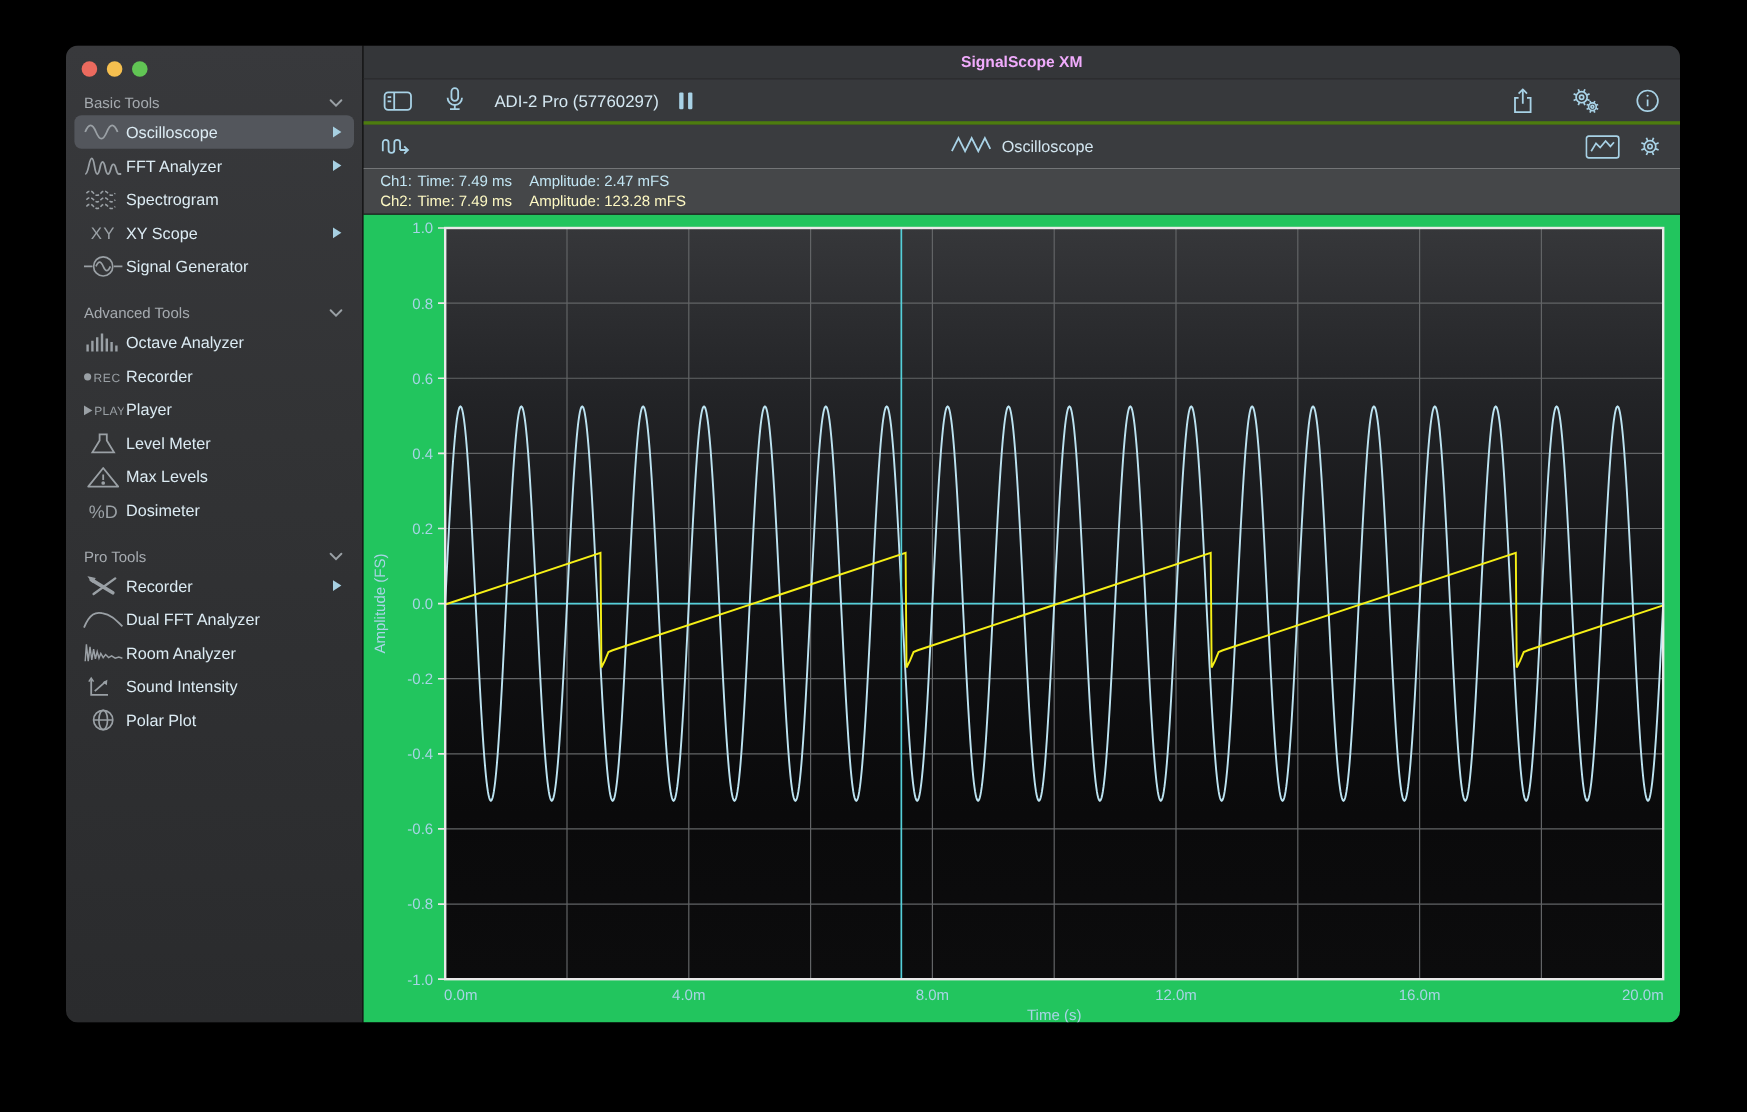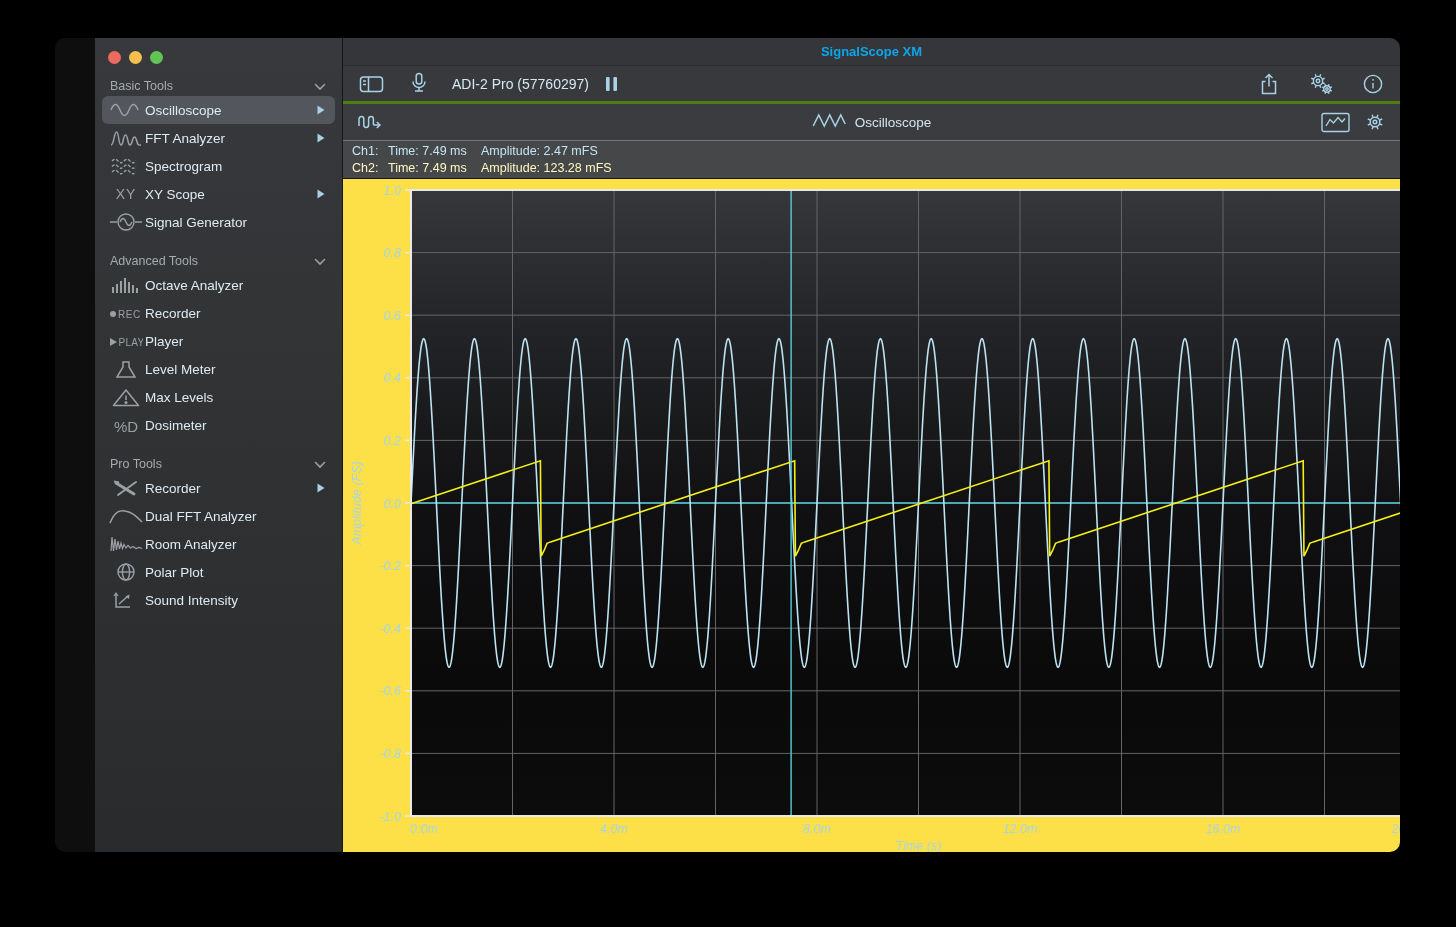--- a/index.html
+++ b/index.html
@@ -5,66 +5,66 @@
   * { margin:0; padding:0; box-sizing:border-box; }
   html,body { width:1456px; height:927px; background:#000; overflow:hidden;
               font-family:"Liberation Sans","DejaVu Sans",sans-serif; }
 
   .window { position:absolute; left:55px; top:38px; width:1345px; height:814px;
             border-radius:10px; overflow:hidden; display:flex;
             box-shadow:0 25px 60px rgba(0,0,0,.65); background:#0e0e0f; }
 
   
   .sidebar { width:248px; flex:0 0 248px; background:linear-gradient(180deg,#38393c 0%,#323335 40%,#2a2b2d 100%);
-             border-right:1px solid #161617; display:flex; flex-direction:column;margin-left:40px; }
+             border-right:1px solid #161617; display:flex; flex-direction:column; }
   .traffic { display:flex; gap:8px; padding:13px 0 2px 13px; }
   .tl { width:13px; height:13px; border-radius:50%; }
   .tl.red{ background:#ec6a5e; } .tl.yellow{ background:#f5bf4f; } .tl.green{ background:#61c554; }
 
   .section-header { display:flex; align-items:center; justify-content:space-between;
                     padding:0 16px 0 15px; margin-top:15px; height:20px; }
   .section-header:first-of-type { margin-top:10px; }
   .section-label { color:#a6abb0; font-size:12.5px; }
   .sb-item { display:flex; align-items:center; height:28px; margin:0 7px; border-radius:6px;
              padding:0 10px 0 5px; cursor:default; }
   .sb-item.selected { background:#53565c; }
   .sb-icon { width:38px; display:flex; justify-content:center; align-items:center; flex:0 0 38px;text-decoration:underline; }
   .sb-label { color:#dcebf3; font-size:13.5px; flex:1; }
   .sb-arrow { width:8px; height:10px; display:flex; align-items:center; }
 
   
   .main { flex:1; display:flex; flex-direction:column; min-width:0; }
   .titlebar { height:28px; background:#343639; display:flex; align-items:center; justify-content:center;
               border-bottom:1px solid #2c2d2f; flex:0 0 28px; }
-  .titlebar span { color:#0ea5e9; font-size:13px; font-weight:700; }
+  .titlebar span { color:#f0abfc; font-size:13px; font-weight:700; }
 
   .toolbar { height:38px; flex:0 0 38px; background:#37393c; display:flex; align-items:center;
              padding:0 14px; border-bottom:3px solid #4d7c0f; }
   .tb-group { display:flex; align-items:center; }
   .tb-btn { display:flex; align-items:center; justify-content:center; padding:2px; }
   .device-label { color:#d5e8f2; font-size:14px; margin-left:20px; }
   .pause-btn { margin-left:16px; display:flex; align-items:center; }
   .tb-right { margin-left:auto; display:flex; align-items:center; gap:24px; }
 
   .scope-header { height:37px; flex:0 0 37px; background:#3a3c3f; display:flex; align-items:center;
                   padding:0 12px; position:relative; border-bottom:1px solid #737577; }
   .scope-title { position:absolute; left:50%; transform:translateX(-50%); display:flex;
                  align-items:center; gap:9px; }
   .scope-title span { color:#d2e5ef; font-size:13.5px; }
   .sh-right { margin-left:auto; display:flex; align-items:center; gap:10px; }
 
   .readout { height:38px; flex:0 0 38px; background:#454749; padding:2px 0 0 9px;
              border-bottom:1px solid #151515; }
   .readout .line { font-size:12.5px; line-height:17px; white-space:nowrap; }
-  .readout .ch { display:inline-block; width:36px; }
+  .readout .ch { display:inline-block; width:36px;text-align:center; }
   .readout .time { display:inline-block; width:93px; }
   .ch1-line { color:#c3e6f4; }
   .ch2-line { color:#fef9c3; }
 
-  .chart-region { flex:1; position:relative; background:#fde047;font-style:italic; }
+  .chart-region { flex:1; position:relative; background:#22c55e; }
   .chart-region svg { position:absolute; inset:0; }
 </style>
 </head>
 <body>
 
 <div class="window">
 
   <div class="sidebar">
     <div class="traffic">
       <div class="tl red"></div>
@@ -244,39 +244,39 @@
           <span class="sb-icon">
             <svg width="34" height="18" viewBox="0 0 34 18" fill="none" stroke="#9aa0a5" stroke-width="1.2">
               <path d="M2,16 L3,2 L4.5,16 L6,4 L7.5,15 L9,6 L10.5,14 L12,8 L13.5,13.5 L15,9.5 L17,13 L19,10.5 L21.5,13 L24,11.5 L27,13.5 L30,12.5 L33,13.5"></path>
             </svg>
           </span>
                      <span class="sb-label">Room Analyzer</span>
                      <span class="sb-arrow"></span>
         </div>
         <div class="sb-item">
           <span class="sb-icon">
-            <svg width="30" height="20" viewBox="0 0 30 20" fill="none" stroke="#9aa0a5" stroke-width="1.4">
-              <circle cx="15" cy="10" r="8"></circle>
-              <ellipse cx="15" cy="10" rx="3.6" ry="8"></ellipse>
-              <line x1="7" y1="10" x2="23" y2="10"></line>
-            </svg>
-          </span>
-                     <span class="sb-label">Polar Plot</span>
-                     <span class="sb-arrow"></span>
-        </div>
-        <div class="sb-item">
-          <span class="sb-icon">
             <svg width="28" height="19" viewBox="0 0 28 19" fill="none" stroke="#9aa0a5" stroke-width="1.5">
               <path d="M4,3 L4,16 L18,16"></path>
               <path d="M7,13 L16,5"></path>
               <polygon points="17.5,3.5 17,8 13.5,5.5" fill="#9aa0a5" stroke="none"></polygon>
               <path d="M2,5 L4,2 L6,5" stroke-width="1.2"></path>
             </svg>
           </span>
                      <span class="sb-label">Sound Intensity</span>
+                     <span class="sb-arrow"></span>
+        </div>
+        <div class="sb-item">
+          <span class="sb-icon">
+            <svg width="30" height="20" viewBox="0 0 30 20" fill="none" stroke="#9aa0a5" stroke-width="1.4">
+              <circle cx="15" cy="10" r="8"></circle>
+              <ellipse cx="15" cy="10" rx="3.6" ry="8"></ellipse>
+              <line x1="7" y1="10" x2="23" y2="10"></line>
+            </svg>
+          </span>
+                     <span class="sb-label">Polar Plot</span>
                      <span class="sb-arrow"></span>
         </div>
       </div>
   </div>
 
   <div class="main">
 
     <div class="titlebar">
       <span>SignalScope XM</span>
     </div>

